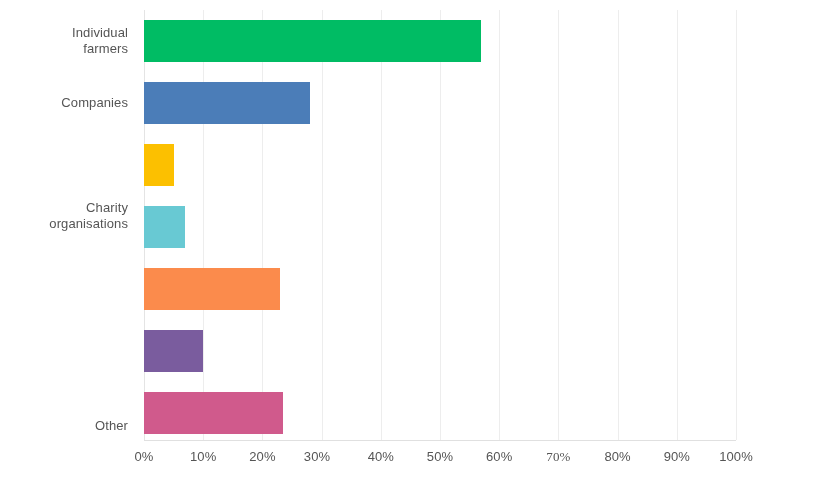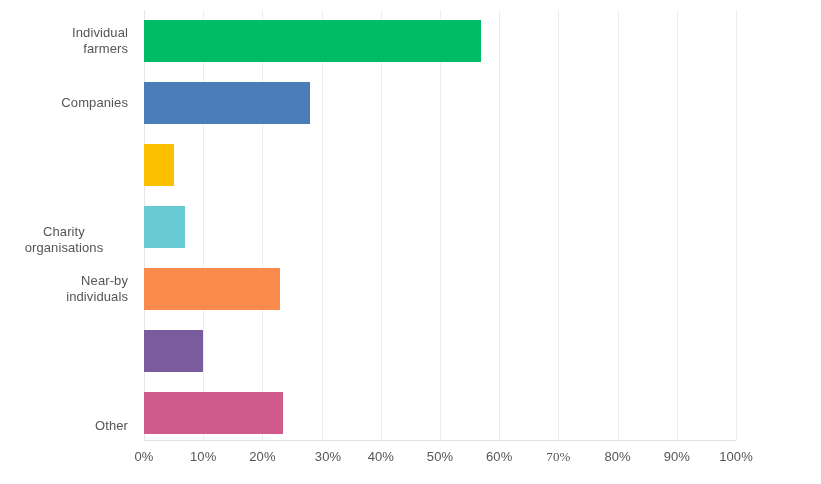--- a/index.html
+++ b/index.html
@@ -96,24 +96,22 @@
 </style>
 </head>
 <body>
 
 <div id="chart-root">
 
   <div class="cat-labels">
       <div class="cat-label" style="top: 25px;">Individual
 farmers</div>
       <div class="cat-label" style="top: 95px;">Companies</div>
-      <div class="cat-label" style="top: 224px; text-align: center;">Charity
+      <div class="cat-label" style="top: 200px;">Charity
 organisations</div>
-      <div class="cat-label" style="top: 273px;">Near-by
-individuals</div>
       <div class="cat-label" style="top: 418px;">Other</div>
     </div>
 
   <div class="plot-area">
       <div class="gridline axis-start" style="left: 0px;"></div>
       <div class="gridline" style="left: 59.2px;"></div>
       <div class="gridline" style="left: 118.4px;"></div>
       <div class="gridline" style="left: 177.6px;"></div>
       <div class="gridline" style="left: 236.8px;"></div>
       <div class="gridline" style="left: 296px;"></div>
@@ -130,21 +128,21 @@
       <div class="bar" title="Petfood companies: 10%" style="left: 0px; top: 320px; width: 59.2px; background: rgb(122, 92, 158);"></div>
       <div class="bar" title="Other: 23.5%" style="left: 0px; top: 382px; width: 139.12px; background: rgb(208, 90, 140);"></div>
     </div>
 
   <div class="xaxis-line"></div>
 
   <div class="xtick-labels">
       <div class="xtick" style="left: 144px;">0%</div>
       <div class="xtick" style="left: 203.2px;">10%</div>
       <div class="xtick" style="left: 262.4px;">20%</div>
-      <div class="xtick" style="left: 328px;">30%</div>
+      <div class="xtick" style="left: 317px;">30%</div>
       <div class="xtick" style="left: 380.8px;">40%</div>
       <div class="xtick" style="left: 440px;">50%</div>
       <div class="xtick" style="left: 499.2px;">60%</div>
       <div class="xtick" style="left: 558.4px; font-family: Liberation Serif, serif;">70%</div>
       <div class="xtick" style="left: 617.6px;">80%</div>
       <div class="xtick" style="left: 676.8px;">90%</div>
       <div class="xtick" style="left: 736px;">100%</div>
     </div>
 
 </div>

